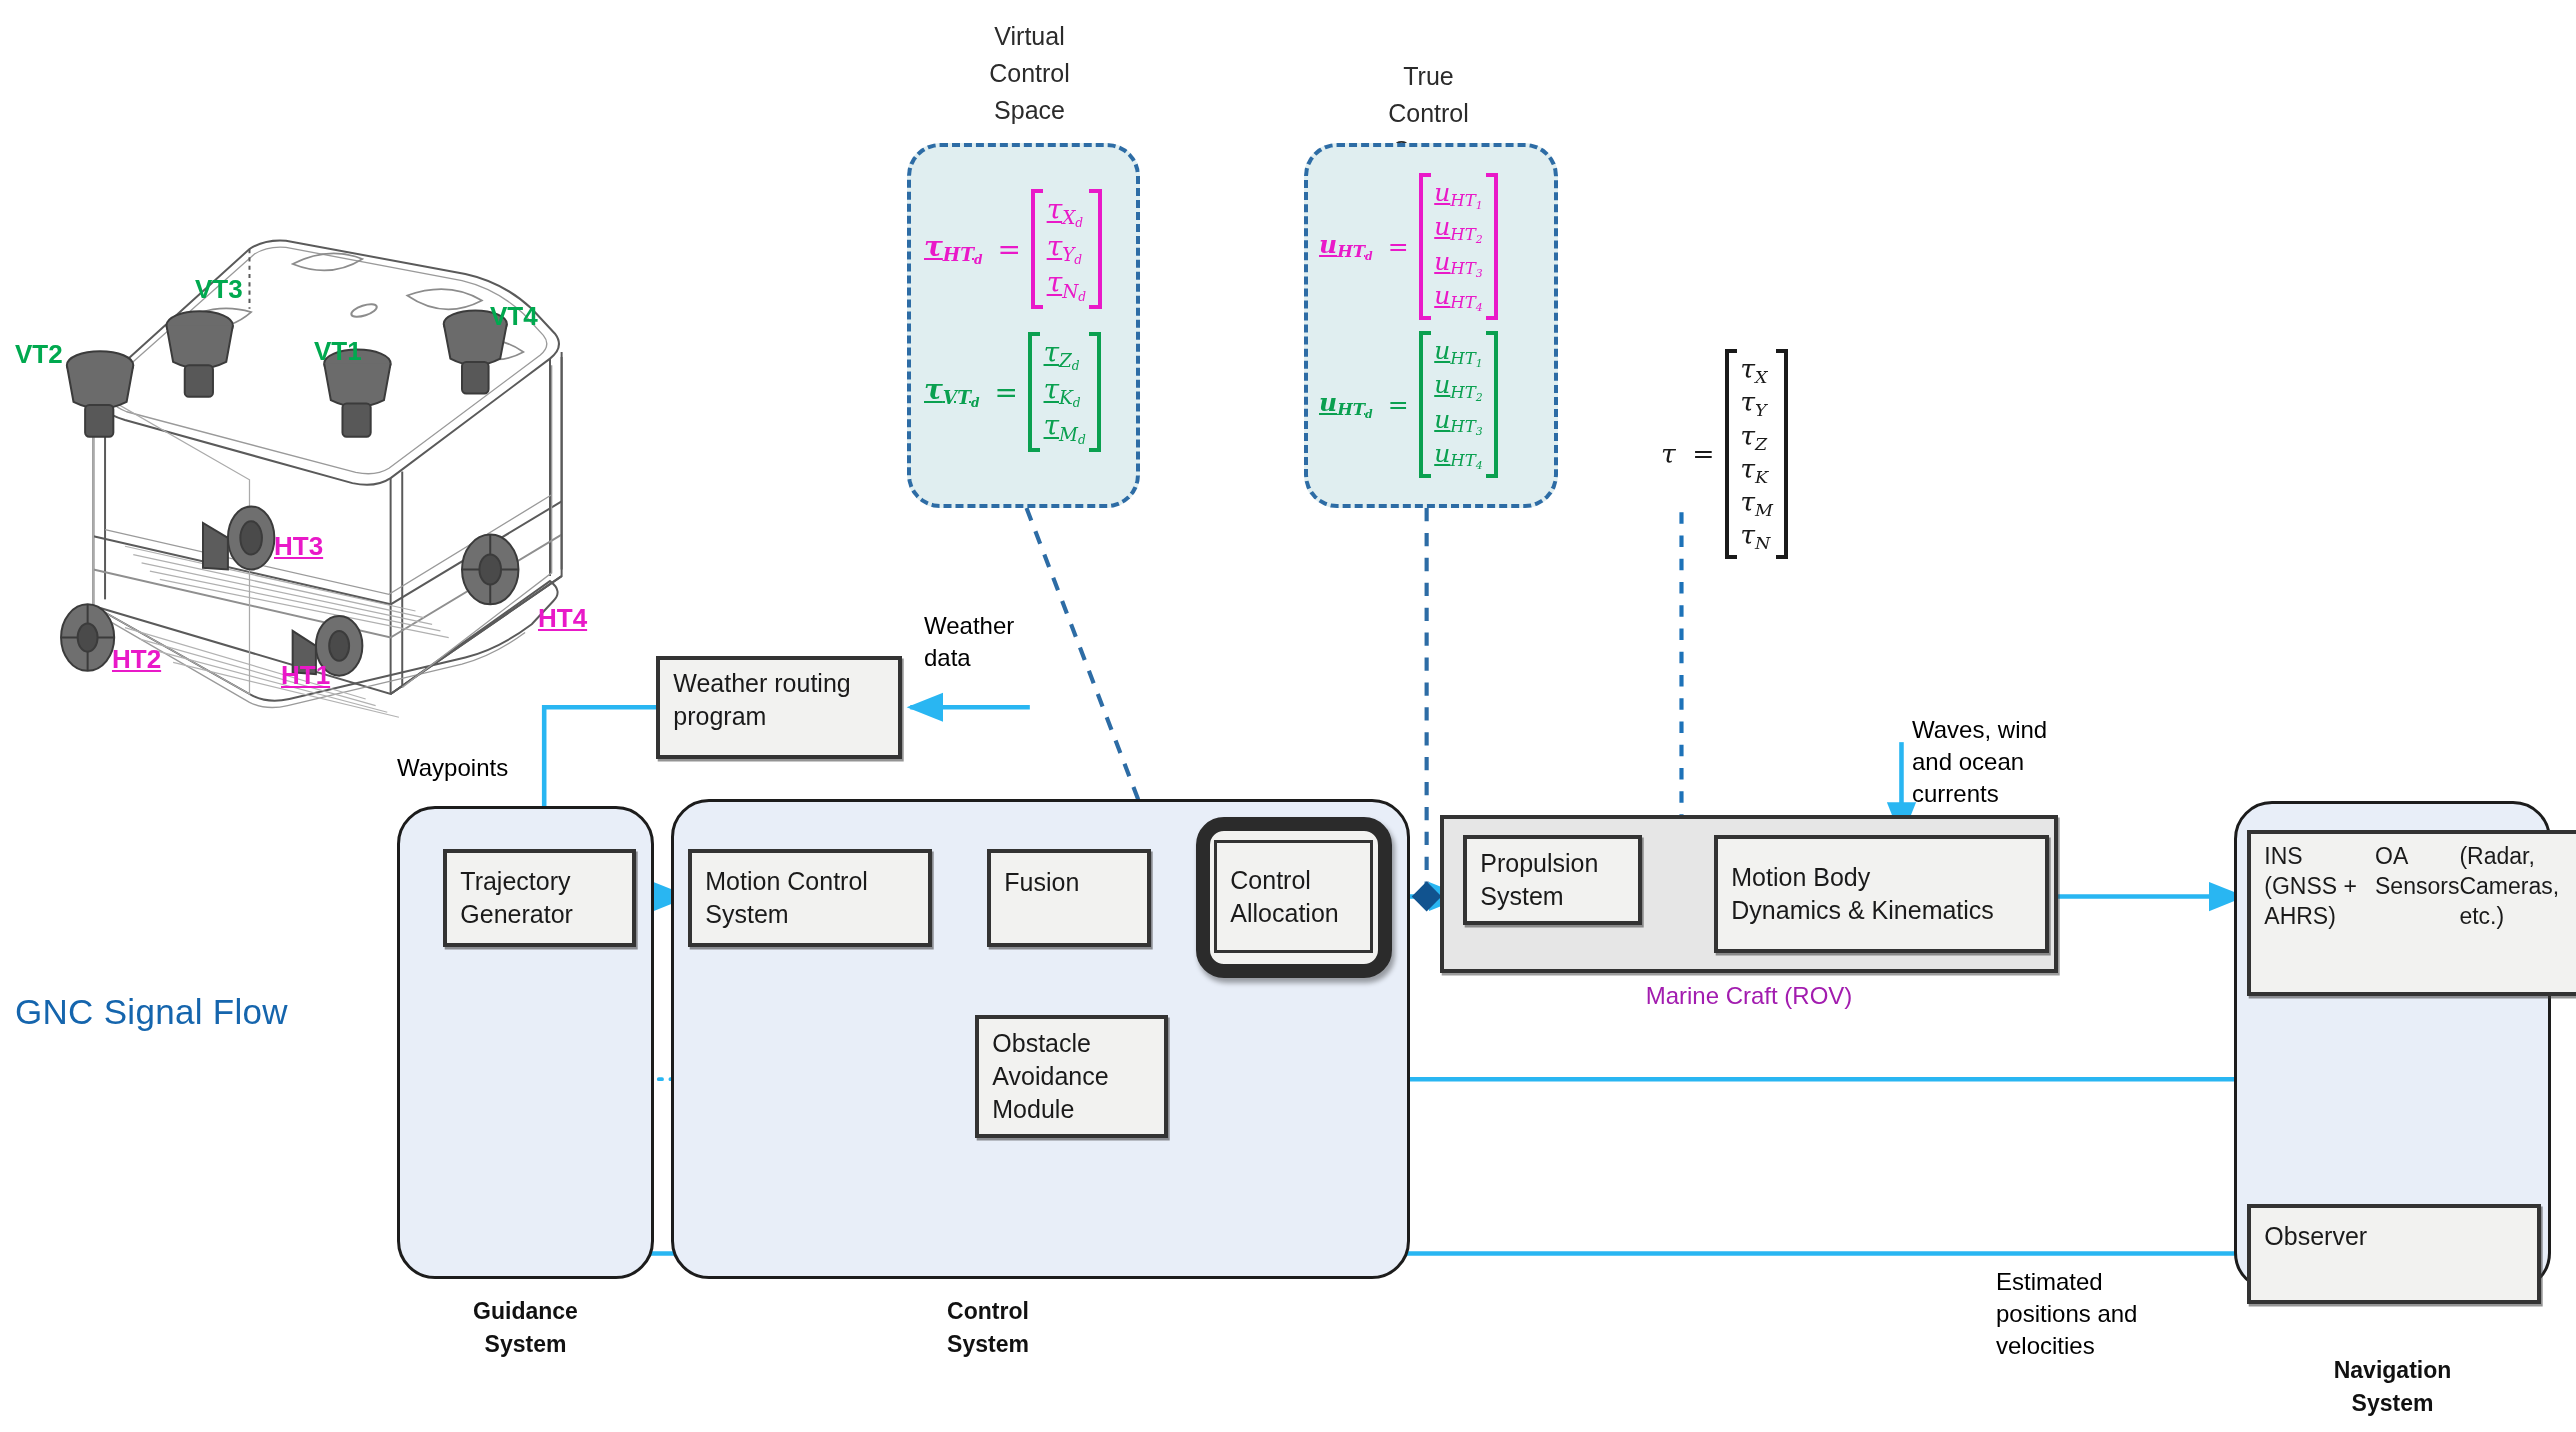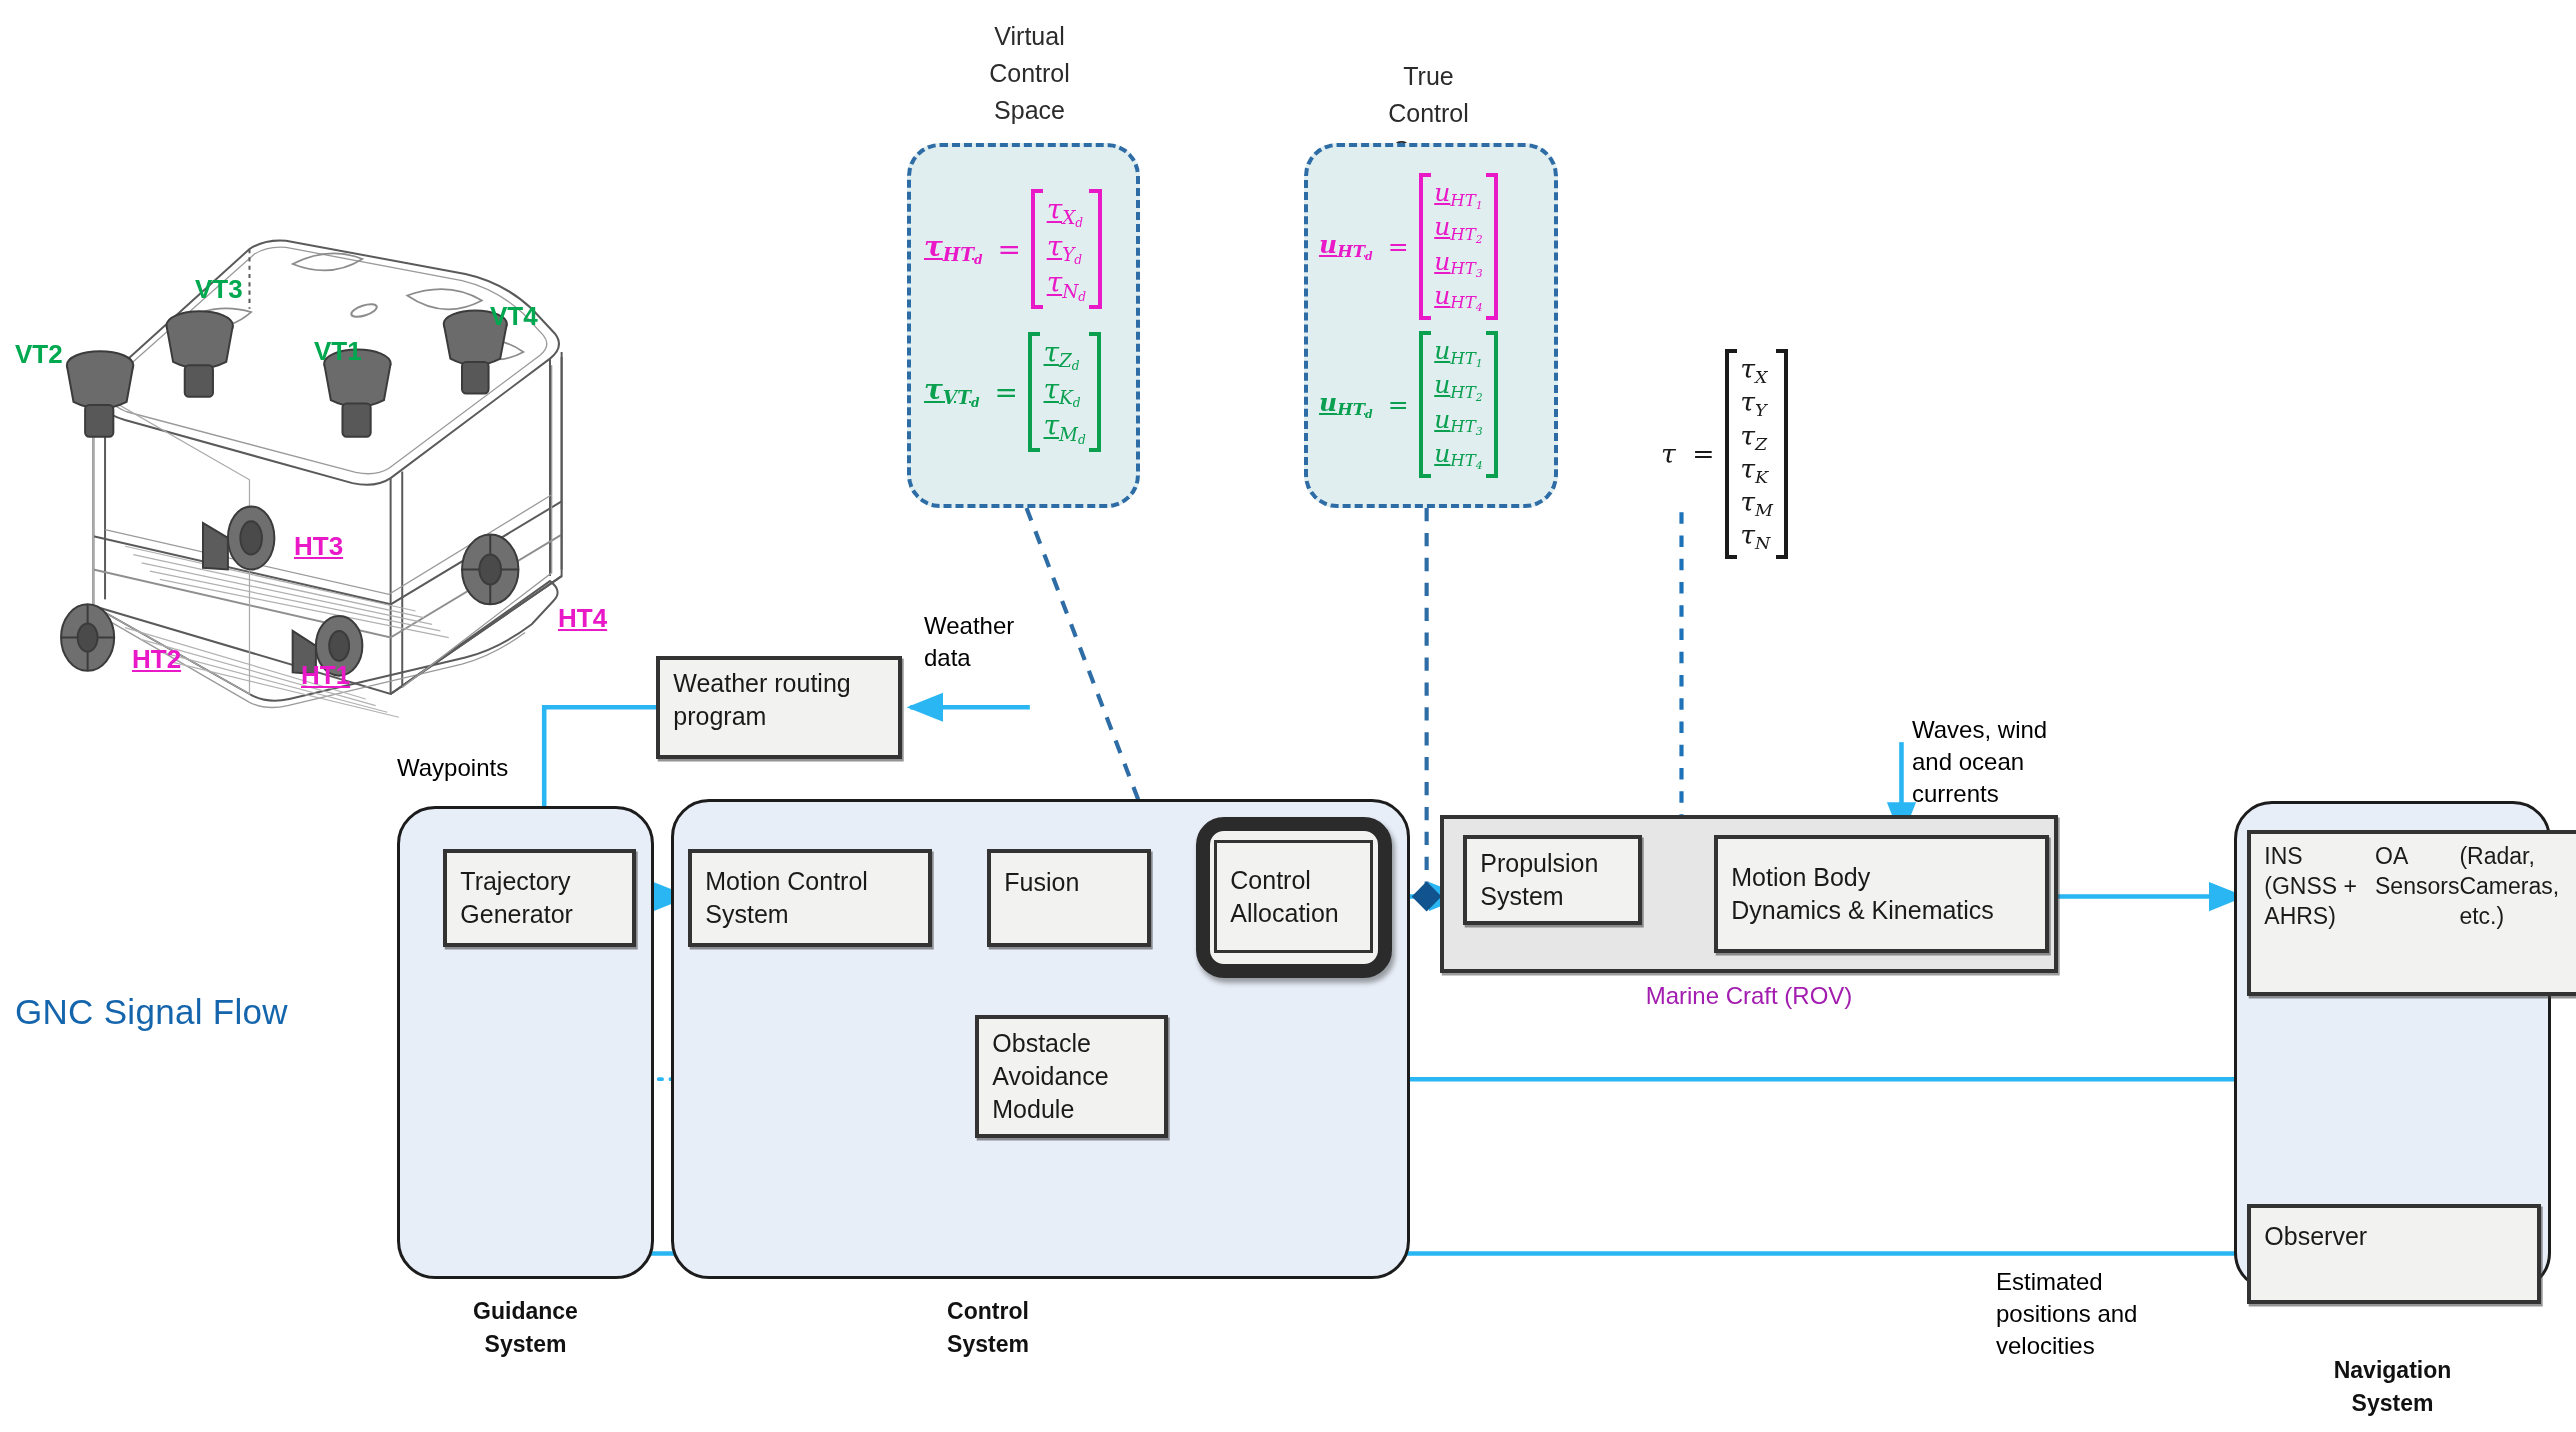--- a/index.html
+++ b/index.html
@@ -48,21 +48,21 @@
   .plain{color:#1a1a1a;}
   sub{font-size:.66em;vertical-align:-.28em;font-style:italic;}
 
   
   .note{position:absolute;font-size:24px;line-height:1.34;color:#000000;}
   .title-gnc{position:absolute;font-size:35px;color:#1565ad;letter-spacing:0.3px;}
 
   
   .thr{position:absolute;font-size:26px;font-weight:600;}
   .thr.vt{color:#00a94f;}
-  .thr.ht{color:#e919c8;text-decoration:underline;padding-left:20px;}
+  .thr.ht{color:#e919c8;text-decoration:underline;}
 
   svg{position:absolute;left:0;top:0;pointer-events:none;}
 </style>
 </head>
 <body>
 
 <svg width="2576" height="1432" viewBox="0 0 3102 1725">
   <defs>
     <marker id="ar" markerWidth="10" markerHeight="10" refX="7.2" refY="3.2" orient="auto" markerUnits="strokeWidth">
       <path d="M0,0 L8,3.2 L0,6.4 z" fill="#29b6f2"></path>

